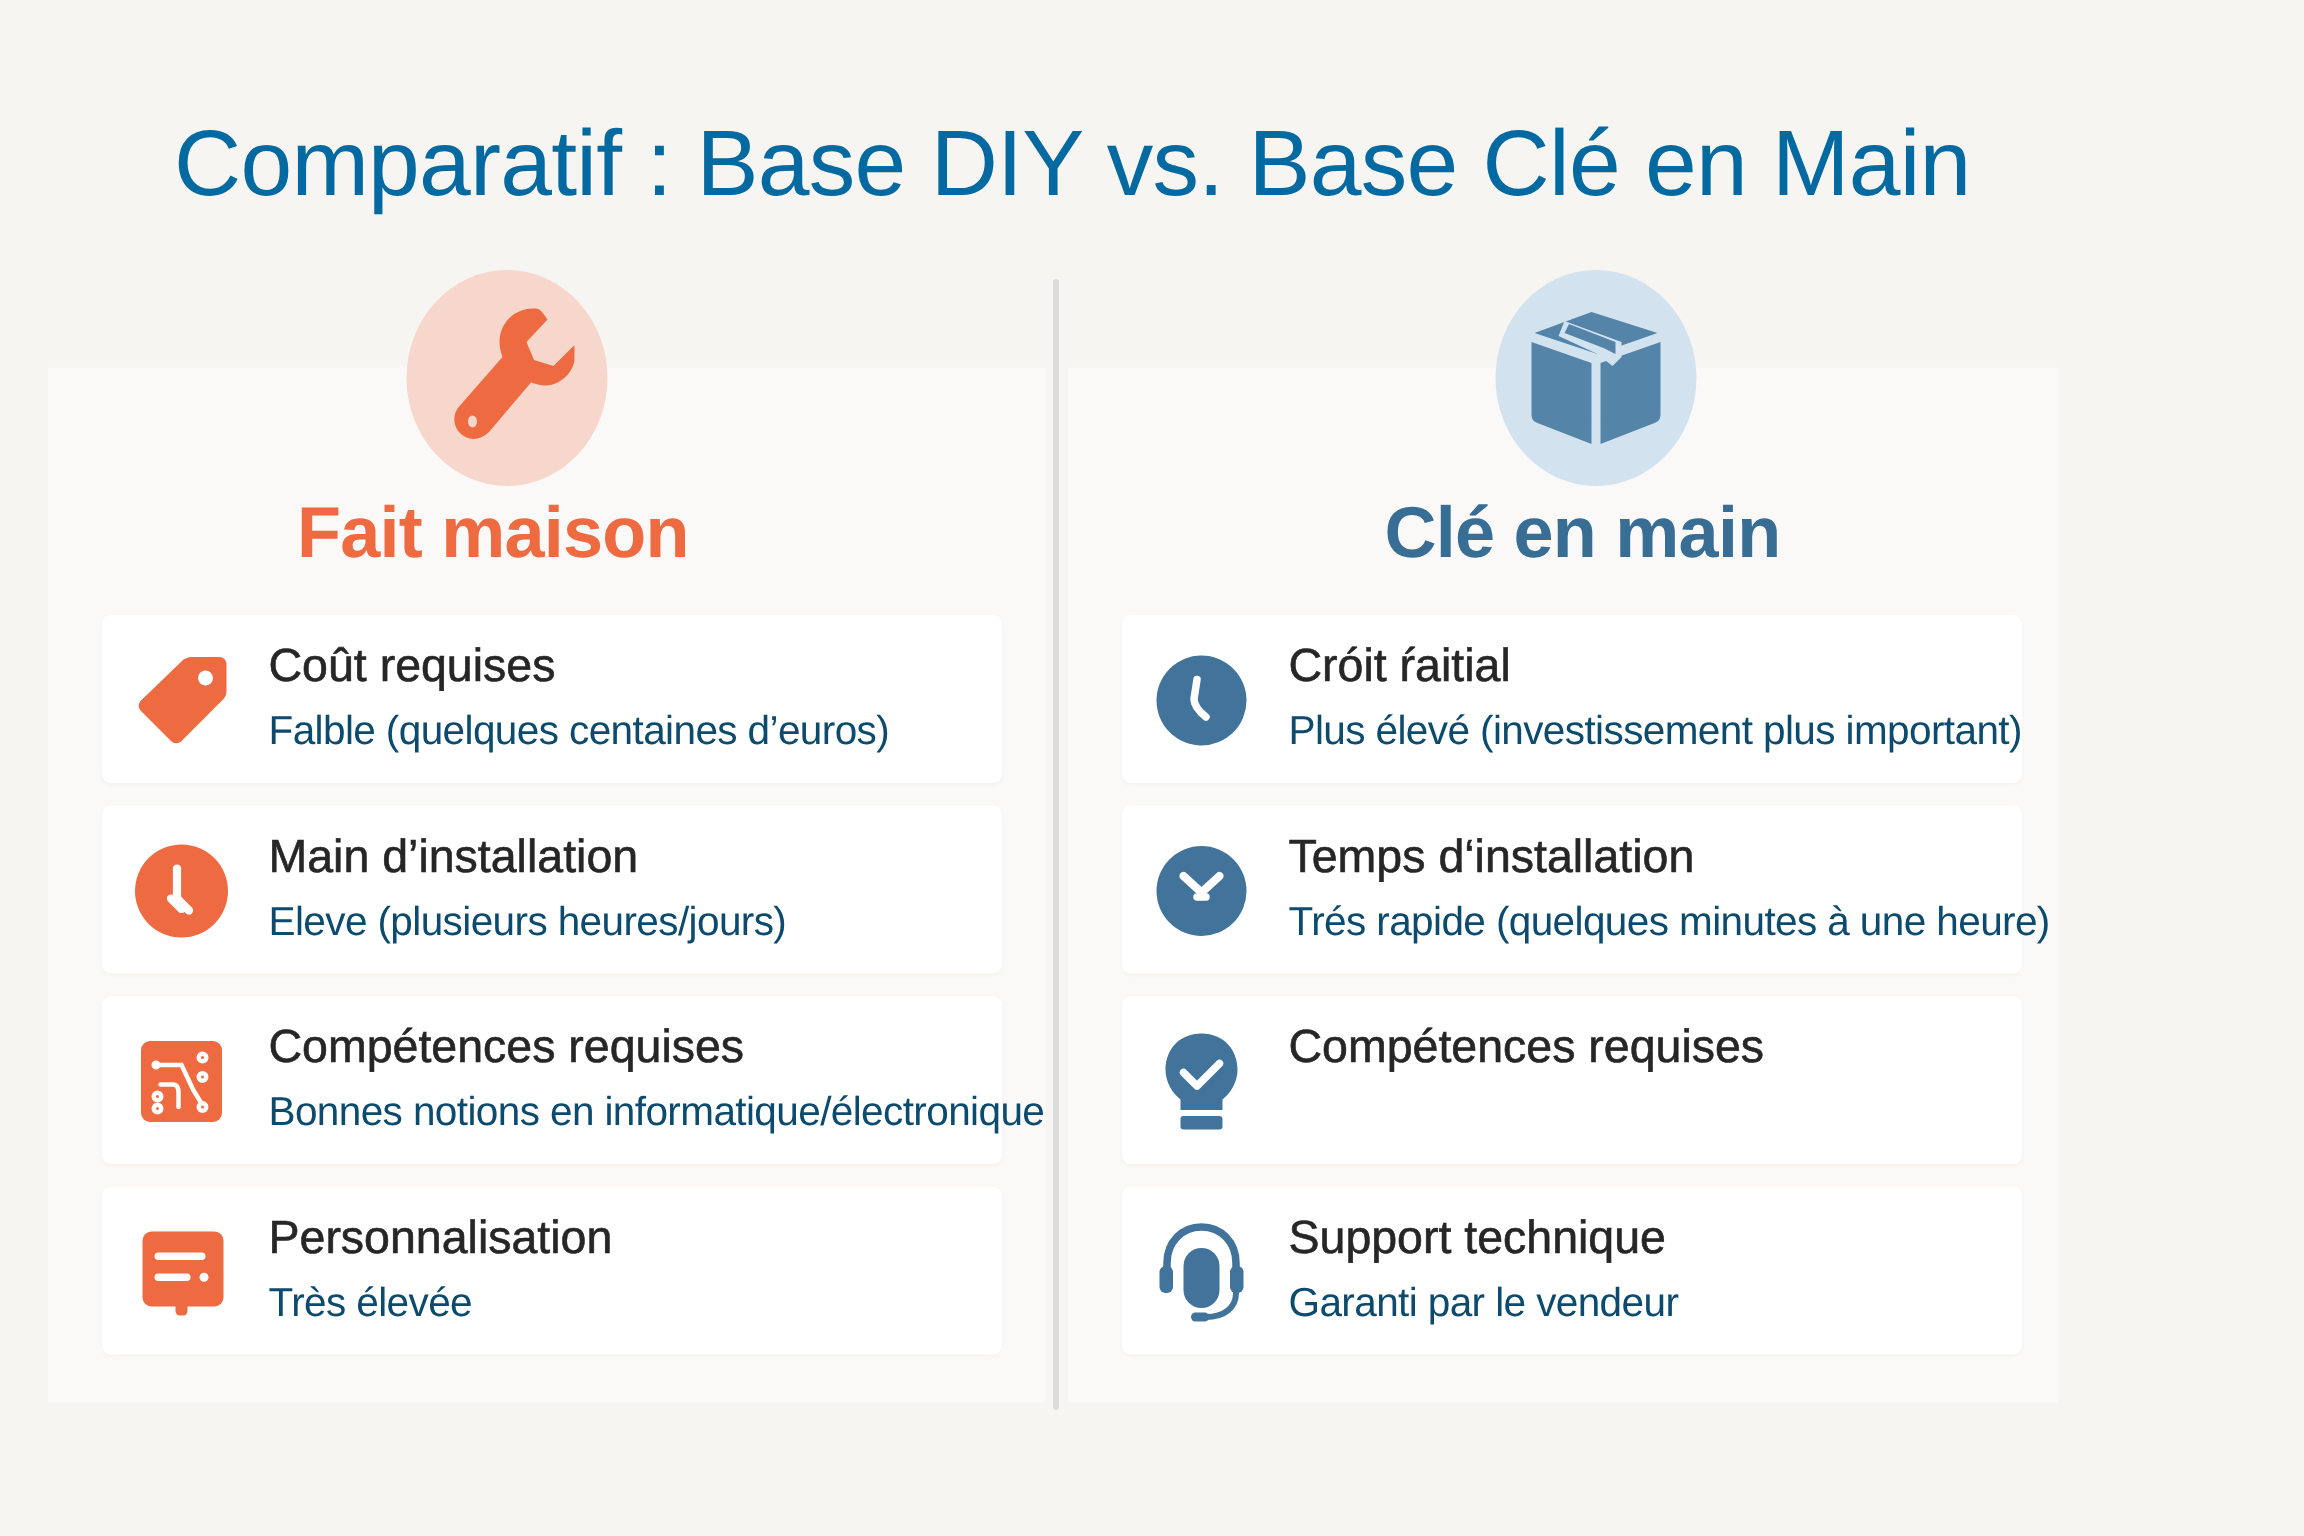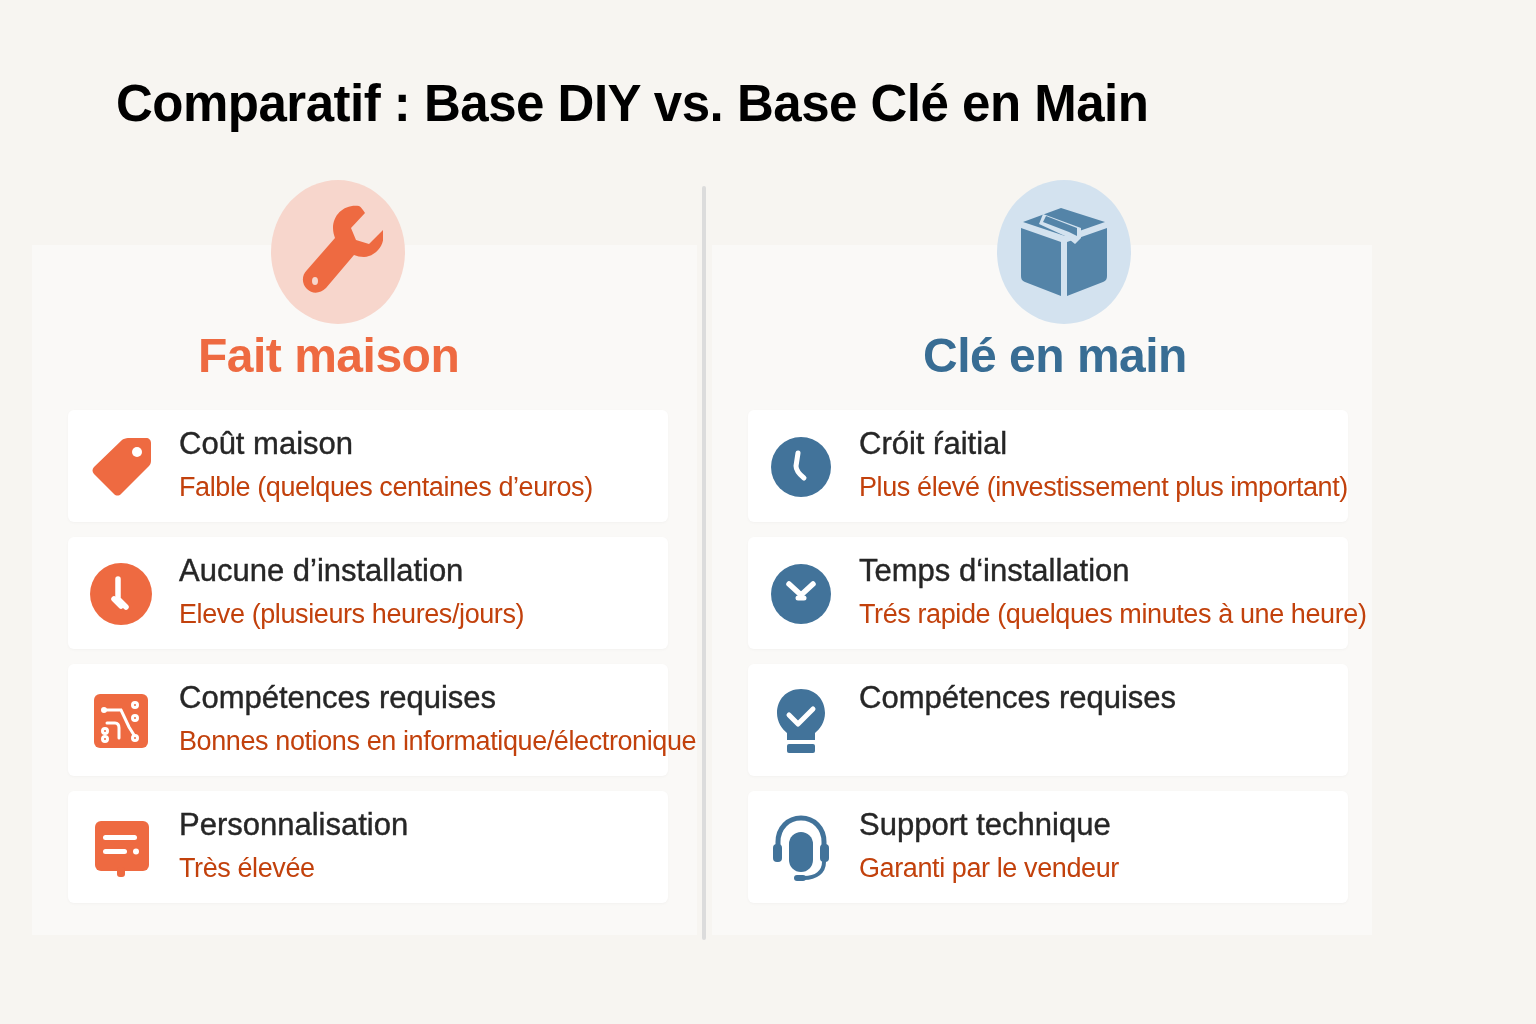--- a/index.html
+++ b/index.html
@@ -13,24 +13,24 @@
       position: relative;
       overflow: hidden;
       font-family: "Liberation Sans", "DejaVu Sans", sans-serif;
       color: #2b2b2b;
     }
     .page-title {
       position: absolute;
       left: 116px;
       top: 74px;
       margin: 0;
-      font-size: 51px;
-      font-weight: 700;
+      font-size: 62px;
+      font-weight: 400;
       letter-spacing: -0.5px;
-      color: #000000;
+      color: #0369a1;
       white-space: nowrap;
     }
     .panel-bg {
       position: absolute;
       top: 245px;
       height: 690px;
       background: #faf9f7;
     }
     .panel-bg.left { left: 32px; width: 665px; }
     .panel-bg.right { left: 712px; width: 660px; }
@@ -111,21 +111,21 @@
       color: #262626;
       white-space: nowrap;
       -webkit-text-stroke: 0.4px #262626;
     }
     .card-value {
       position: absolute;
       left: 111px;
       top: 62px;
       font-size: 27px;
       font-weight: 400;
-      color: #c2410c;
+      color: #0c4a6e;
       white-space: nowrap;
       letter-spacing: -0.4px;
     }
   </style>
 </head>
 <body>
 
 <h1 class="page-title">Comparatif : Base DIY vs. Base Clé en Main</h1>
 
 <div class="panel-bg left"></div>
@@ -144,33 +144,33 @@
   </div>
   <h2 class="column-heading">Fait maison</h2>
 
   <div class="card c0">
     <span class="card-icon">
       <svg width="66" height="66" viewBox="0 0 66 66">
         <path d="M40 4 L58 4 C61 4 63 6 63 9 L63 27 C63 29 62 31 61 32 L33 60 C31 62 28 62 26 60 L6 40 C4 38 4 35 6 33 L34 6 C35 5 38 4 40 4 Z" fill="#ee6a41"></path>
         <circle cx="49" cy="18" r="5" fill="#ffffff"></circle>
       </svg>
     </span>
-    <span class="card-title">Coût maison</span>
+    <span class="card-title">Coût requises</span>
     <span class="card-value">Falble (quelques centaines d’euros)</span>
   </div>
 
   <div class="card c1">
     <span class="card-icon">
       <svg width="66" height="66" viewBox="0 0 66 66">
         <circle cx="33" cy="33" r="31" fill="#ee6a41"></circle>
         <path d="M30 18 L30 38 L38 46" stroke="#ffffff" stroke-width="5.5" fill="none" stroke-linecap="round" stroke-linejoin="round"></path>
         <path d="M26 38 L33 45" stroke="#ffffff" stroke-width="5.5" stroke-linecap="round"></path>
       </svg>
     </span>
-    <span class="card-title">Aucune d’installation</span>
+    <span class="card-title">Main d’installation</span>
     <span class="card-value">Eleve (plusieurs heures/jours)</span>
   </div>
 
   <div class="card c2">
     <span class="card-icon">
       <svg width="60" height="60" viewBox="0 0 60 60">
         <rect x="3" y="3" width="54" height="54" rx="6" fill="#ee6a41"></rect>
         <g stroke="#ffffff" stroke-width="3" fill="none" stroke-linecap="round">
           <path d="M14 19 L30 19 L38 36 L43 44"></path>
           <path d="M16 32 L24 32 C27 32 28 34 28 37 L28 47"></path>

